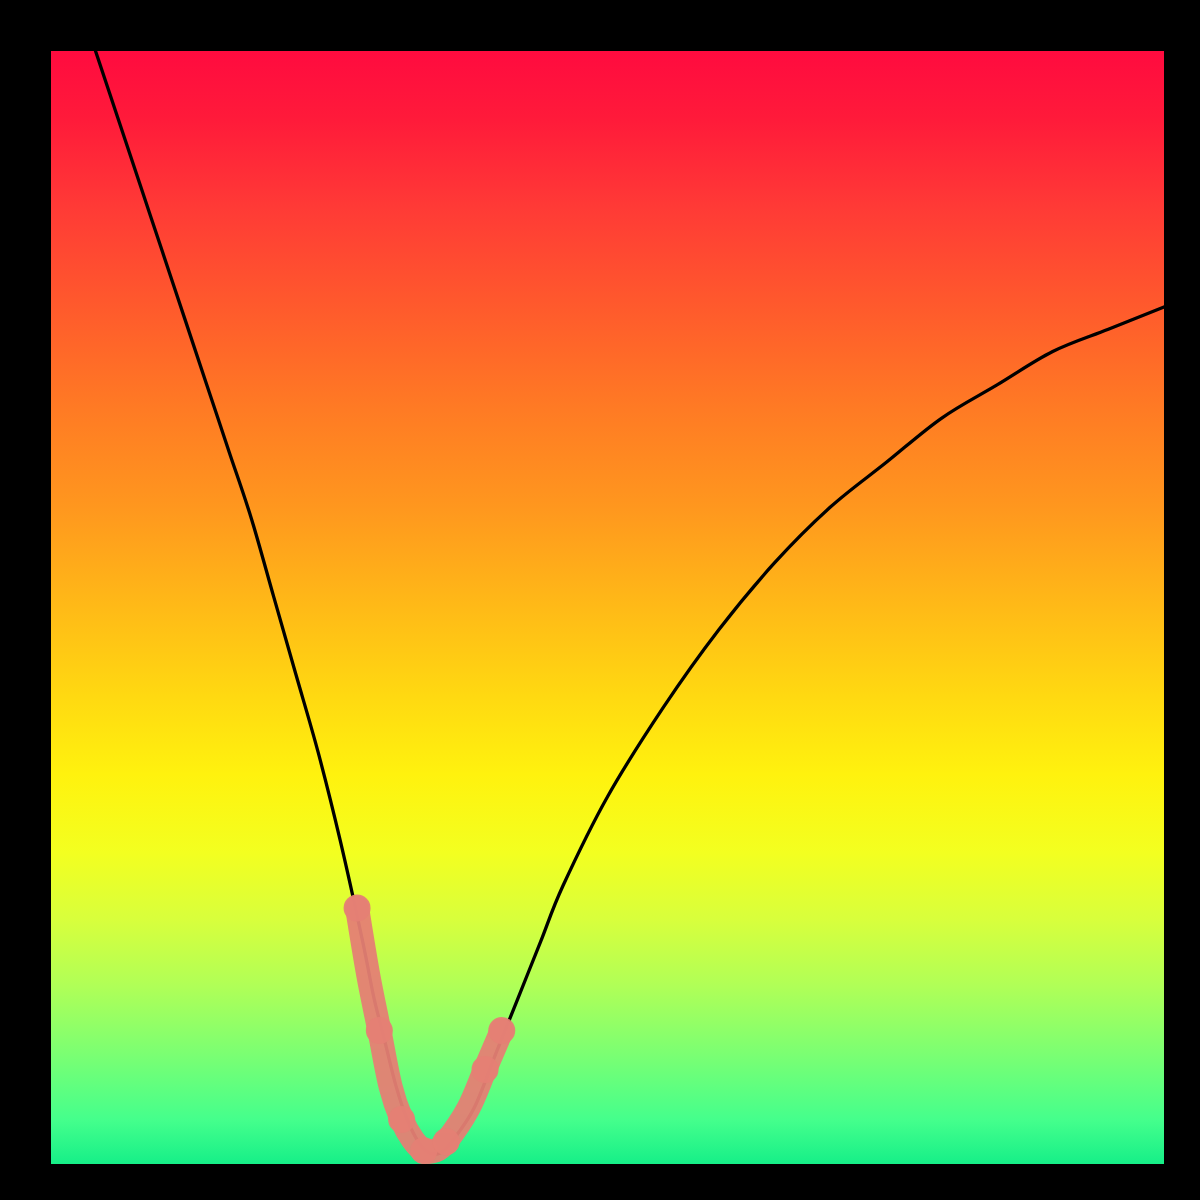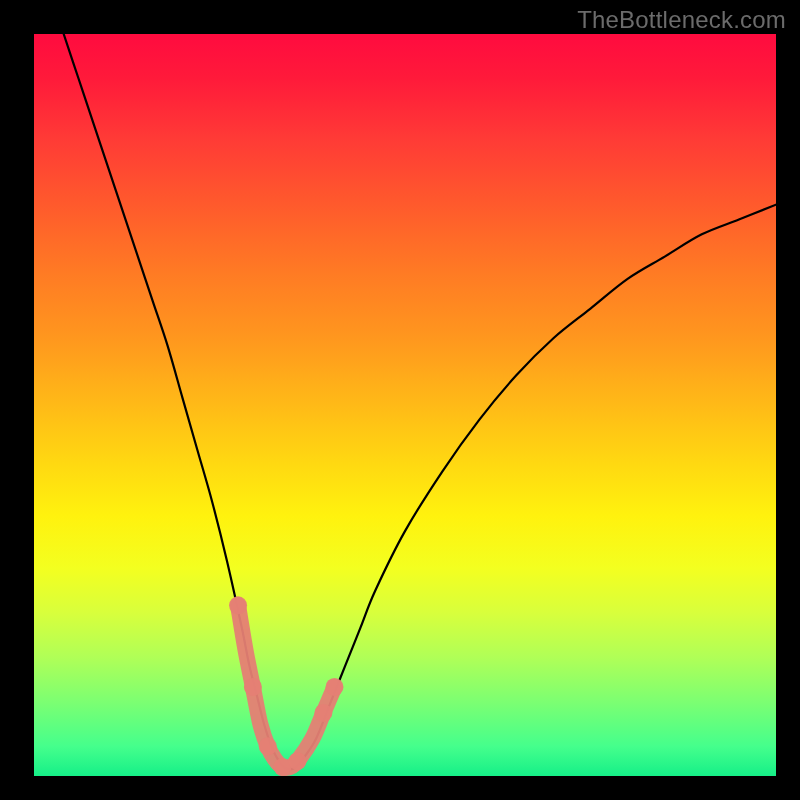--- a/index.html
+++ b/index.html
@@ -60,21 +60,20 @@
     top: 0;
     width: 742px;
     height: 742px;
     display: block;
   }
 </style>
 </head>
 <body>
 
 <div class="frame">
-  <div class="watermark">TheBottleneck.com</div>
 
   <div class="plot-area">
     <svg class="overlay" viewBox="0 0 742 742" preserveAspectRatio="none">
       <path id="curve-path" fill="none" stroke="#000" stroke-width="2.2" stroke-linejoin="round" stroke-linecap="round" d="M 29.68 0 C 32.153333333333336 7.420000000000016, 39.57333333333333 29.6800000000001, 44.519999999999996 44.520000000000095 C 49.46666666666666 59.36000000000009, 54.413333333333334 74.19999999999997, 59.36 89.03999999999996 C 64.30666666666667 103.87999999999995, 69.25333333333333 118.72000000000004, 74.2 133.56000000000006 C 79.14666666666668 148.40000000000006, 84.09333333333332 163.24000000000004, 89.03999999999999 178.08000000000004 C 93.98666666666666 192.92000000000004, 98.93333333333334 207.76000000000002, 103.88000000000001 222.60000000000002 C 108.82666666666668 237.44000000000003, 113.77333333333334 252.28, 118.72 267.12 C 123.66666666666666 281.96000000000004, 128.61333333333334 295.5633333333334, 133.56 311.64000000000004 C 138.50666666666666 327.7166666666667, 143.45333333333335 346.26666666666665, 148.4 363.58 C 153.34666666666666 380.8933333333333, 158.29333333333335 398.20666666666665, 163.24 415.52 C 168.18666666666667 432.8333333333333, 173.13333333333333 448.90999999999997, 178.07999999999998 467.46 C 183.02666666666664 486.01, 187.97333333333336 505.79666666666674, 192.92000000000002 526.82 C 197.86666666666667 547.8433333333334, 204.05 576.2866666666666, 207.76000000000002 593.6 C 211.47000000000003 610.9133333333334, 212.70666666666665 619.57, 215.17999999999998 630.7 C 217.6533333333333 641.83, 220.12666666666667 650.4866666666667, 222.6 660.38 C 225.07333333333332 670.2733333333333, 227.54666666666668 681.4033333333333, 230.02 690.06 C 232.49333333333334 698.7166666666666, 234.96666666666667 706.1366666666668, 237.44 712.32 C 239.91333333333333 718.5033333333333, 242.38666666666668 723.4499999999999, 244.86 727.16 C 247.33333333333334 730.87, 249.8066666666667 733.3433333333334, 252.28000000000003 734.58 C 254.75333333333336 735.8166666666667, 257.2266666666667 735.8166666666667, 259.7 734.58 C 262.1733333333333 733.3433333333334, 263.41 732.1066666666667, 267.12 727.16 C 270.83 722.2133333333333, 277.0133333333333 714.7933333333333, 281.96 704.9 C 286.90666666666664 695.0066666666667, 291.85333333333335 680.1666666666666, 296.8 667.8 C 301.74666666666667 655.4333333333333, 306.6933333333333 643.0666666666667, 311.64 630.7 C 316.58666666666664 618.3333333333334, 321.53333333333336 605.9666666666667, 326.48 593.6 C 331.4266666666667 581.2333333333333, 333.9 572.5766666666667, 341.32 556.5 C 348.74 540.4233333333333, 359.87 516.9266666666666, 371 497.14 C 382.13 477.35333333333335, 395.73333333333335 456.33000000000004, 408.1 437.78000000000003 C 420.4666666666667 419.23, 432.8333333333333 401.9166666666667, 445.2 385.84000000000003 C 457.56666666666666 369.7633333333334, 469.93333333333334 354.92333333333335, 482.3 341.32 C 494.6666666666667 327.71666666666664, 507.0333333333333 315.35, 519.4 304.22 C 531.7666666666667 293.09000000000003, 544.1333333333333 284.4333333333334, 556.5 274.54 C 568.8666666666667 264.64666666666665, 581.2333333333333 253.51666666666662, 593.6 244.85999999999996 C 605.9666666666667 236.2033333333333, 618.3333333333333 230.02, 630.6999999999999 222.60000000000002 C 643.0666666666666 215.18000000000004, 655.4333333333334 206.52333333333337, 667.8000000000001 200.34000000000003 C 680.1666666666667 194.1566666666667, 692.5333333333333 190.4466666666667, 704.9 185.5 C 717.2666666666667 180.5533333333333, 735.8166666666666 173.1333333333333, 742 170.65999999999997"></path>
       <path id="highlight-path" fill="none" stroke="#e58074" stroke-width="16" stroke-linecap="round" stroke-linejoin="round" opacity="0.95" d="M 204.05 571.34 C 205.28666666666666 578.76, 208.99666666666664 602.2566666666667, 211.46999999999997 615.86 C 213.9433333333333 629.4633333333334, 216.41666666666666 640.5933333333334, 218.89 652.96 C 221.36333333333332 665.3266666666667, 223.83666666666667 680.1666666666666, 226.31 690.06 C 228.78333333333333 699.9533333333333, 231.25666666666666 706.384, 233.73 712.32 C 236.20333333333332 718.2560000000001, 238.67666666666668 722.2133333333334, 241.15 725.676 C 243.62333333333333 729.1386666666667, 246.0966666666667 731.8593333333333, 248.57000000000002 733.096 C 251.04333333333335 734.3326666666667, 253.51666666666665 734.0853333333333, 255.98999999999998 733.096 C 258.4633333333333 732.1066666666667, 259.7 731.8593333333333, 263.40999999999997 727.16 C 267.11999999999995 722.4606666666666, 273.9216666666667 712.9383333333333, 278.25 704.9 C 282.5783333333333 696.8616666666667, 285.66999999999996 687.5866666666666, 289.38 678.93 C 293.09000000000003 670.2733333333333, 298.65500000000003 657.2883333333334, 300.51000000000005 652.96"></path>
       <g id="highlight-dots">
           <circle cx="204.05" cy="571.34" r="9" fill="#e58074" opacity="0.95"></circle>
           <circle cx="218.89" cy="652.96" r="9" fill="#e58074" opacity="0.95"></circle>
           <circle cx="233.73" cy="712.32" r="9" fill="#e58074" opacity="0.95"></circle>
           <circle cx="248.57000000000002" cy="733.096" r="9" fill="#e58074" opacity="0.95"></circle>

